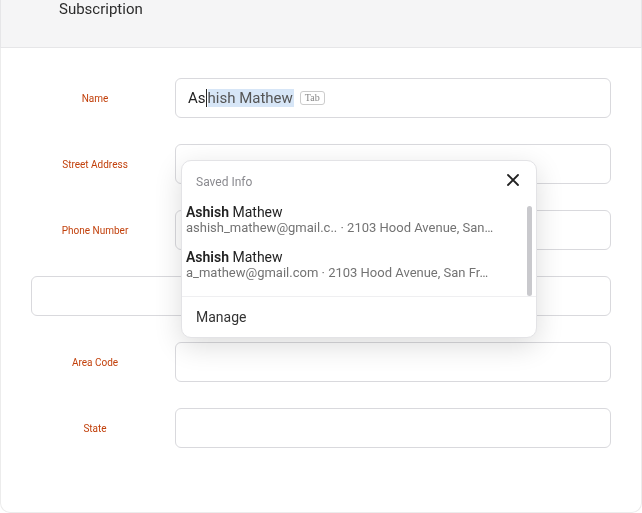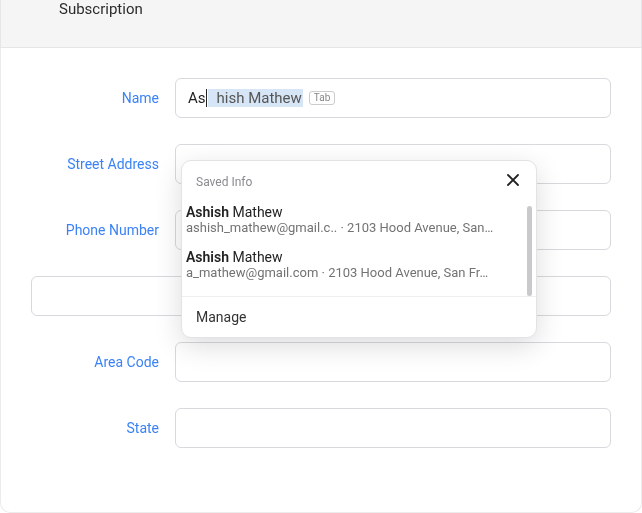--- a/index.html
+++ b/index.html
@@ -35,23 +35,23 @@
     border-radius: 0 0 10px 10px;
     height: 465px;
   }
   .form-row {
     display: flex;
     align-items: center;
     margin-bottom: 26px;
   }
   .form-label {
     width: 144px;
-    text-align: right;
-    font-size: 14px;
-    color: #3b82f6;
+    text-align: center;
+    font-size: 10px;
+    color: #c2410c;
     padding-right: 16px;
     flex: none;
   }
   .form-input {
     flex: 1;
     height: 40px;
     border: 1px solid #d9d9dd;
     border-radius: 6px;
     padding: 0 12px;
     font-size: 15px;
@@ -73,33 +73,34 @@
   }
   .typed { color: #222; }
   .caret {
     width: 1px; height: 18px; background: #222; margin: 0 1px 0 0;
   }
   .suggest-rest {
     color: #555;
   }
   .suggest-highlight {
     background: #d7e6f7;
-    padding: 0 1px 0 9px;
+    padding: 0 1px 0 0;
   }
   .tab-pill {
     display: inline-flex;
     align-items: center;
     margin-left: 6px;
     font-size: 10px;
     color: #888;
     border: 1px solid #ccc;
     border-radius: 3px;
     padding: 0 4px;
     height: 14px;
     line-height: 12px;
+    font-family: Liberation Serif, serif;
   }
 
   
   .autofill {
     position: absolute;
     left: 180px;  
     top: 112px;
     width: 356px;
     background: #fff;
     border: 1px solid #e3e3e6;

